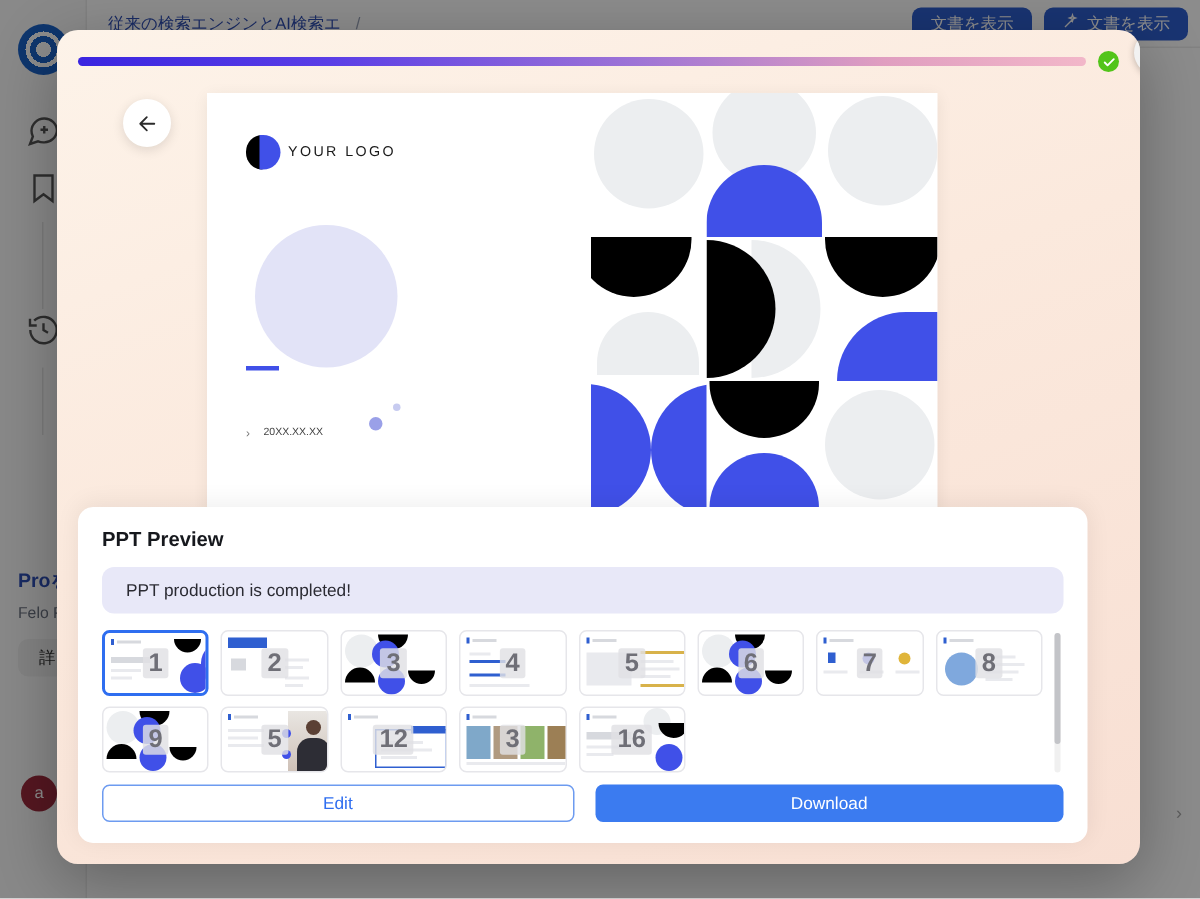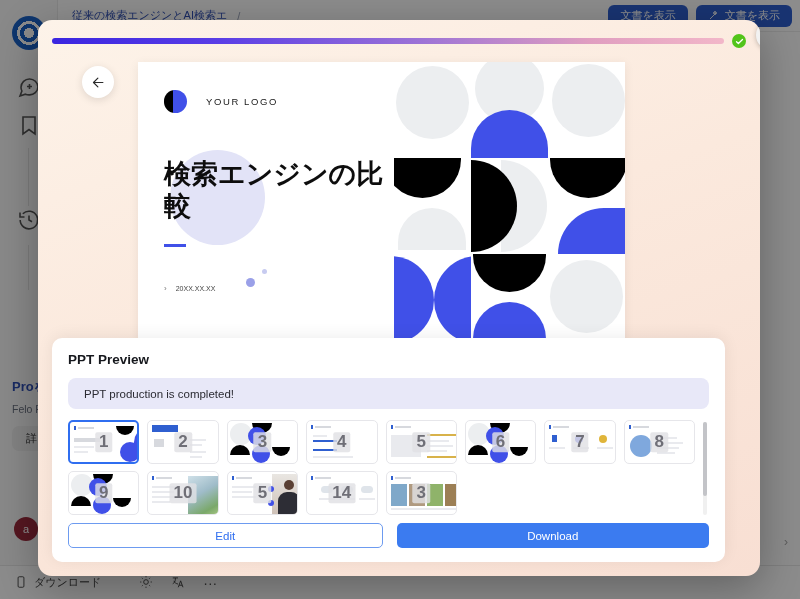--- a/index.html
+++ b/index.html
@@ -134,21 +134,21 @@
     position: absolute; left: 100px; top: 42px; width: 487px; height: 290px;
     background: #ffffff; overflow: hidden;
     box-shadow: 0 2px 10px rgba(0,0,0,0.07);
   }
   .slide-left { position: absolute; left: 0; top: 0; width: 260px; height: 100%; }
   .slide-blob {
     position: absolute; left: 32px; top: 88px; width: 95px; height: 95px;
     border-radius: 50%; background: #e2e3f7;
   }
   .logo-row {
-    position: absolute; left: 26px; top: 28px; display: flex; align-items: center; gap: 19px;
+    position: absolute; left: 26px; top: 28px; display: flex; align-items: center; gap: 5px;
   }
   .logo-mark { position: relative; width: 23px; height: 23px; }
   .logo-mark .lm-l {
     position: absolute; left: 0; top: 0; width: 11px; height: 23px;
     background: #000; border-radius: 12px 0 0 12px;
   }
   .logo-mark .lm-r {
     position: absolute; left: 9px; top: 0; width: 14px; height: 23px;
     background: #4050e8; border-radius: 0 12px 12px 0;
   }
@@ -308,47 +308,20 @@
               <circle cx="8.5" cy="9.5" r="1.6"></circle>
                 <path d="M4 17l5-5 4 4 3-2 4 4"></path>
             </svg>
           </span>
           <span>関連画像</span>
         </div>
         <span class="bg-chevron">›</span>
       </div>
     </div>
 
-    <div class="bg-bottombar">
-      <div class="bg-bb-item" style="margin-left:14px">
-        <span>
-          <svg viewBox="0 0 24 24" fill="none" stroke="#444" stroke-width="1.6">
-            <rect x="7" y="3" width="10" height="18" rx="2"></rect>
-          </svg>
-        </span>
-        <span>ダウンロード</span>
-      </div>
-      <div class="bg-bb-item" style="margin-left:38px">
-        <span>
-          <svg viewBox="0 0 24 24" fill="none" stroke="#444" stroke-width="1.6">
-            <circle cx="12" cy="12" r="4"></circle>
-            <path d="M12 2v2M12 20v2M2 12h2M20 12h2M4.9 4.9l1.4 1.4M17.7 17.7l1.4 1.4M19.1 4.9l-1.4 1.4M6.3 17.7l-1.4 1.4"></path>
-          </svg>
-        </span>
-      </div>
-      <div class="bg-bb-item" style="margin-left:18px">
-        <span>
-          <svg viewBox="0 0 24 24" fill="none" stroke="#444" stroke-width="1.6">
-            <path d="M3 5h9M7.5 5v2c0 4-2 7-4.5 8M5 10c1 3 4 5 7 5.5"></path>
-            <path d="M12.5 21l4-11 4 11M14 17.5h5"></path>
-          </svg>
-        </span>
-      </div>
-      <div class="bg-bb-item" style="margin-left:18px;font-size:14px;color:#555">···</div>
-    </div>
   </div>
 
   <div class="dim"></div>
 
   <div class="modal">
 
     <div class="progress-wrap">
       <div class="progress-track"></div>
       <div class="progress-check">
         <svg viewBox="0 0 24 24" fill="none" stroke="#fff" stroke-width="3.4" stroke-linecap="round" stroke-linejoin="round">
@@ -368,21 +341,20 @@
         <div class="slide-blob"></div>
 
         <div class="logo-row">
           <div class="logo-mark">
             <div class="lm-l"></div>
               <div class="lm-r"></div>
           </div>
           <div class="logo-text">YOUR LOGO</div>
         </div>
 
-        <div class="slide-title">検索エンジンの比較</div>
         <div class="slide-rule"></div>
         <div class="slide-date">
           <span class="chev">›</span>
           <span>20XX.XX.XX</span>
         </div>
         <div class="dot-a"></div>
         <div class="dot-b"></div>
       </div>
 
       <div class="geo">
@@ -516,65 +488,65 @@
             </div>
             <div class="thumb">
               <div class="tmini" style="left:2px;top:2px;width:22px;height:22px;border-radius:50%;background:#eceef0"></div>
               <div class="tmini" style="left:24px;top:2px;width:20px;height:10px;border-radius:0 0 20px 20px;background:#000"></div>
               <div class="tmini tcirc-blue" style="left:20px;top:6px;width:18px;height:18px"></div>
               <div class="tmini" style="left:2px;top:24px;width:20px;height:10px;border-radius:20px 20px 0 0;background:#000"></div>
               <div class="tmini tcirc-blue" style="left:24px;top:24px;width:18px;height:18px"></div>
               <div class="tmini" style="left:44px;top:26px;width:18px;height:9px;border-radius:0 0 18px 18px;background:#000"></div>
               <div class="tmini tdot-blue" style="left:70px;top:36px;width:4px;height:4px"></div>
               <div class="thumb-num">9</div>
-            </div>
-            <div class="thumb">
-              <div class="tmini tbar-blue" style="left:4px;top:4px;width:2px;height:4px"></div>
-              <div class="tmini tbar-gray" style="left:8px;top:4.5px;width:16px;height:2px"></div>
-              <div class="tmini tbar-light" style="left:4px;top:14px;width:26px;height:1.5px"></div>
-              <div class="tmini tbar-light" style="left:4px;top:19px;width:22px;height:1.5px"></div>
-              <div class="tmini tbar-light" style="left:4px;top:24px;width:26px;height:1.5px"></div>
-              <div class="tmini tbar-light" style="left:4px;top:29px;width:18px;height:1.5px"></div>
-              <div class="tmini" style="left:40px;top:4px;width:36px;height:40px;background:linear-gradient(150deg,#cfe0e8 0%,#9fbcc9 40%,#7aa86a 75%,#b8d18c 100%)"></div>
-              <div class="thumb-num">10</div>
             </div>
             <div class="thumb">
               <div class="tmini tbar-blue" style="left:4px;top:4px;width:2px;height:4px"></div>
               <div class="tmini tbar-gray" style="left:8px;top:4.5px;width:16px;height:2px"></div>
               <div class="tmini tbar-light" style="left:4px;top:14px;width:24px;height:1.5px"></div>
               <div class="tmini tbar-light" style="left:4px;top:19px;width:20px;height:1.5px"></div>
               <div class="tmini tbar-light" style="left:4px;top:24px;width:24px;height:1.5px"></div>
               <div class="tmini" style="left:44px;top:2px;width:32px;height:42px;background:linear-gradient(180deg,#e9e6e2,#cdbfb5)"></div>
               <div class="tmini" style="left:56px;top:8px;width:10px;height:10px;border-radius:50%;background:#5b4034"></div>
               <div class="tmini" style="left:50px;top:20px;width:22px;height:24px;border-radius:9px 9px 0 0;background:#2d2d35"></div>
               <div class="tmini tcirc-blue" style="left:40px;top:14px;width:6px;height:6px"></div>
               <div class="tmini tcirc-blue" style="left:40px;top:28px;width:6px;height:6px"></div>
               <div class="thumb-num">5</div>
             </div>
             <div class="thumb">
               <div class="tmini tbar-blue" style="left:4px;top:4px;width:2px;height:4px"></div>
               <div class="tmini tbar-gray" style="left:8px;top:4.5px;width:16px;height:2px"></div>
-              <div class="tmini" style="left:14px;top:14px;width:12px;height:7px;border-radius:6px;background:#dfe4ea"></div>
-              <div class="tmini tbar-light" style="left:12px;top:26px;width:16px;height:1.5px"></div>
-              <div class="tmini" style="left:34px;top:14px;width:12px;height:7px;border-radius:6px;background:#dfe4ea"></div>
-              <div class="tmini tbar-light" style="left:32px;top:26px;width:16px;height:1.5px"></div>
-              <div class="tmini" style="left:54px;top:14px;width:12px;height:7px;border-radius:6px;background:#dfe4ea"></div>
-              <div class="tmini tbar-light" style="left:52px;top:26px;width:16px;height:1.5px"></div>
-              <div class="thumb-num">14</div>
+              <div class="tmini" style="left:22px;top:14px;width:48px;height:26px;border:1.5px solid #2f5fd0;background:#fff"></div>
+              <div class="tmini tbar-blue" style="left:46px;top:12px;width:24px;height:5px"></div>
+              <div class="tmini tbar-light" style="left:26px;top:22px;width:28px;height:1.5px"></div>
+              <div class="tmini tbar-light" style="left:26px;top:27px;width:34px;height:1.5px"></div>
+              <div class="tmini tbar-light" style="left:26px;top:32px;width:24px;height:1.5px"></div>
+              <div class="thumb-num">12</div>
             </div>
             <div class="thumb">
               <div class="tmini tbar-blue" style="left:4px;top:4px;width:2px;height:4px"></div>
               <div class="tmini tbar-gray" style="left:8px;top:4.5px;width:16px;height:2px"></div>
               <div class="tmini" style="left:4px;top:12px;width:16px;height:22px;background:#7fa8c9"></div>
               <div class="tmini" style="left:22px;top:12px;width:16px;height:22px;background:#b09a80"></div>
               <div class="tmini" style="left:40px;top:12px;width:16px;height:22px;background:#8fb36a"></div>
               <div class="tmini" style="left:58px;top:12px;width:16px;height:22px;background:#9c7f55"></div>
               <div class="tmini tbar-light" style="left:4px;top:36px;width:66px;height:1.5px"></div>
               <div class="thumb-num">3</div>
             </div>
+            <div class="thumb">
+              <div class="tmini tbar-blue" style="left:4px;top:4px;width:2px;height:4px"></div>
+              <div class="tmini tbar-gray" style="left:8px;top:4.5px;width:16px;height:2px"></div>
+              <div class="tmini tbar-gray" style="left:4px;top:16px;width:30px;height:5px"></div>
+              <div class="tmini tbar-light" style="left:4px;top:25px;width:24px;height:1.5px"></div>
+              <div class="tmini tbar-light" style="left:4px;top:30px;width:18px;height:1.5px"></div>
+              <div class="tmini" style="left:42px;top:0px;width:18px;height:18px;border-radius:50%;background:#eceef0"></div>
+              <div class="tmini" style="left:52px;top:10px;width:20px;height:10px;border-radius:0 0 20px 20px;background:#000"></div>
+              <div class="tmini tcirc-blue" style="left:50px;top:24px;width:18px;height:18px"></div>
+              <div class="thumb-num">16</div>
+            </div>
           </div>
         <div class="tscroll-track"></div>
         <div class="tscroll-thumb"></div>
       </div>
 
       <div class="ppt-actions">
         <div class="btn-edit">
           <span>Edit</span>
         </div>
         <div class="btn-download">

